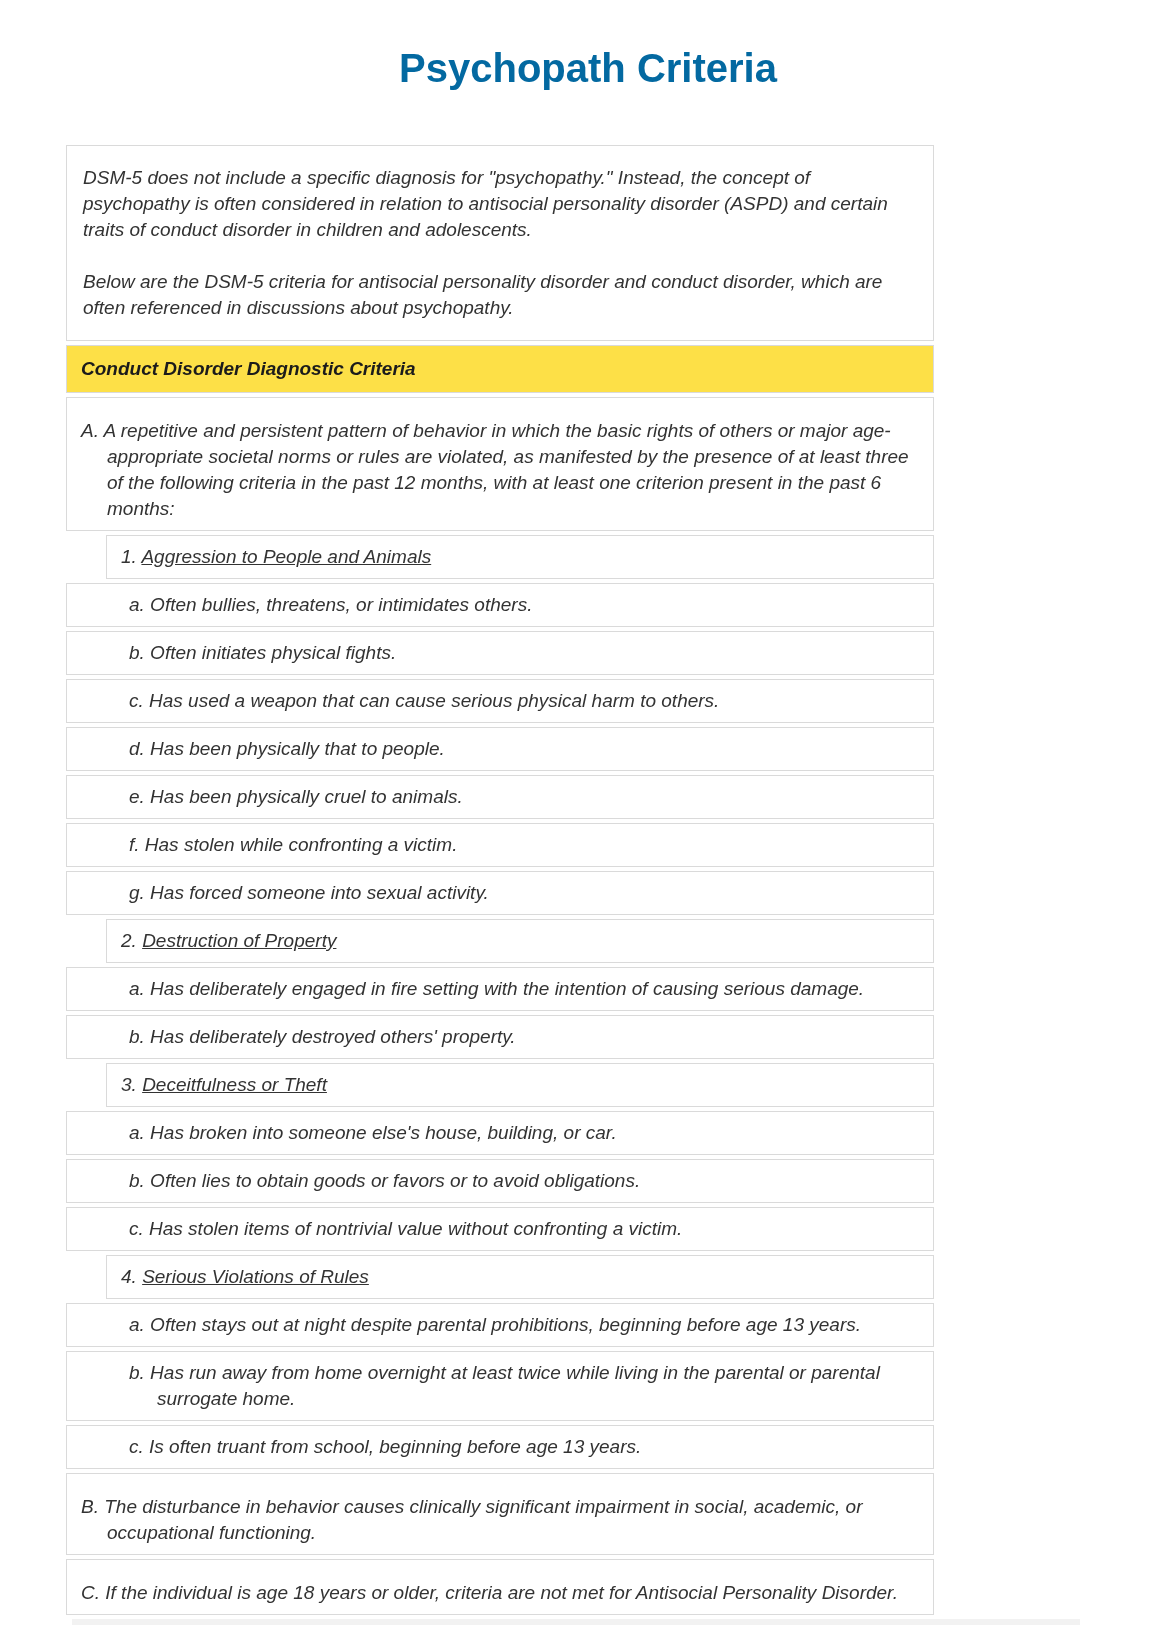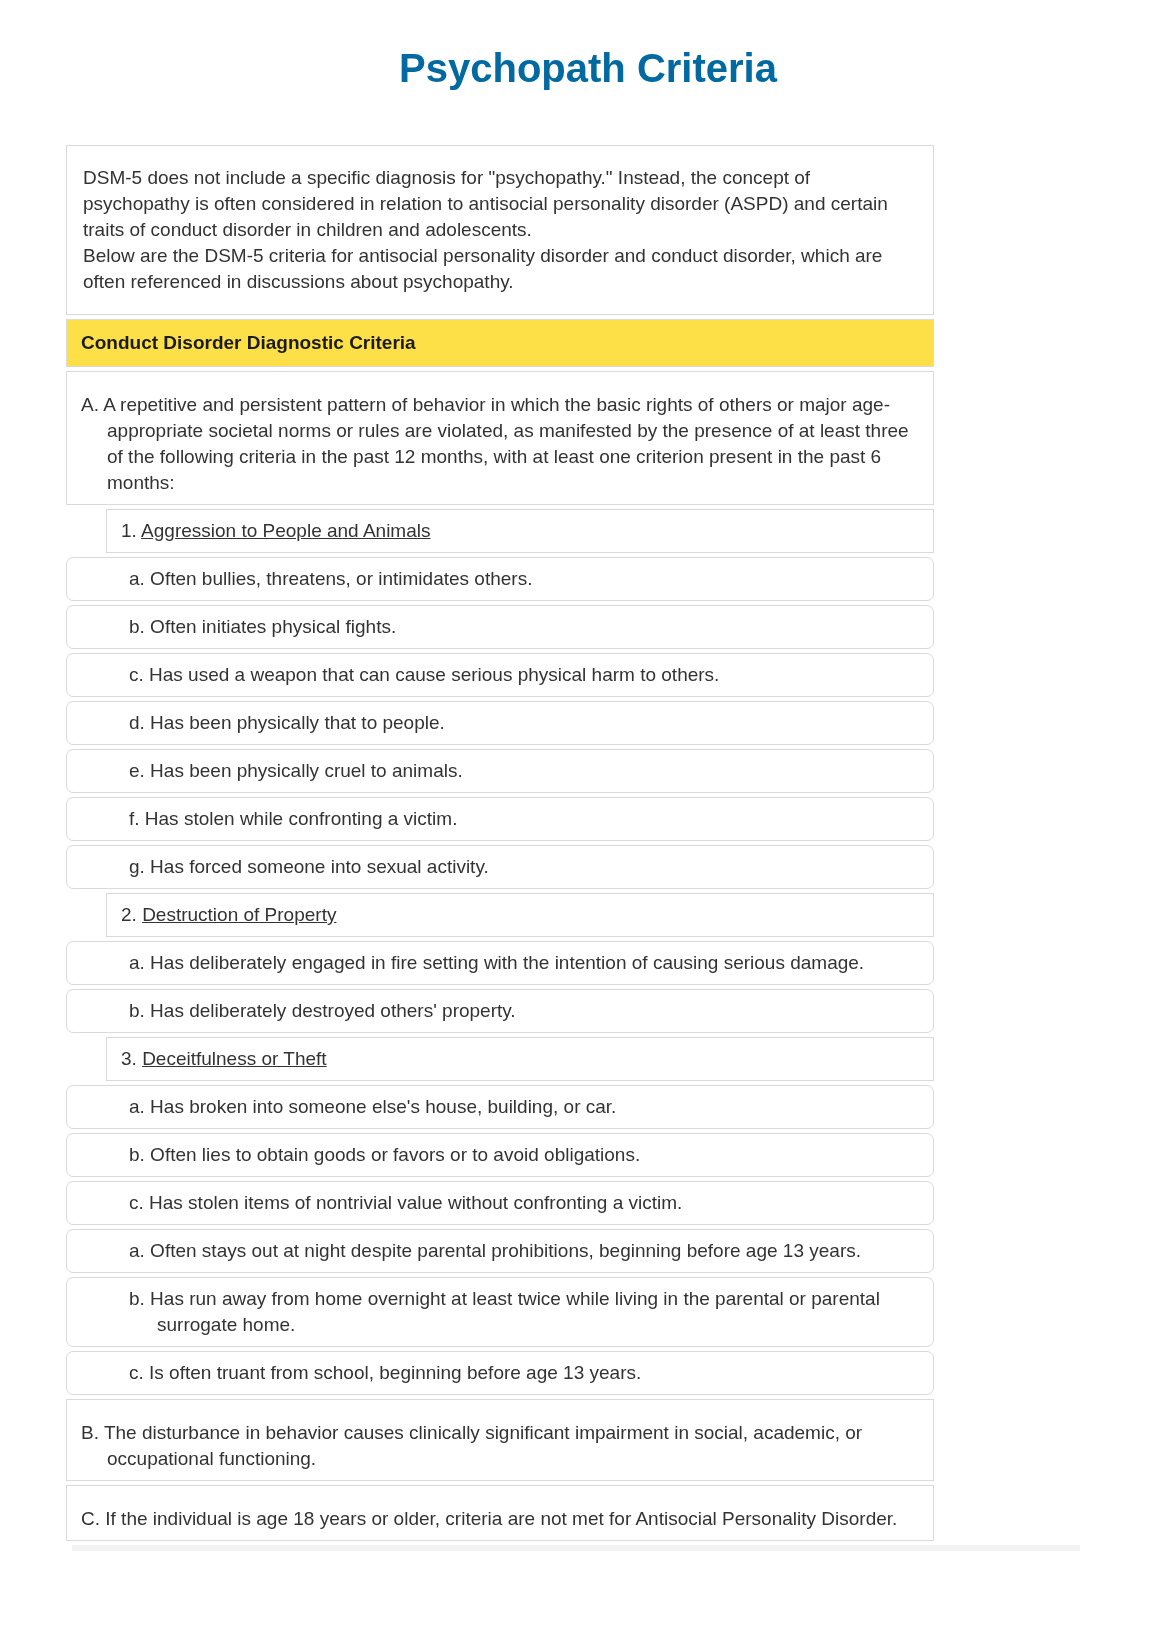--- a/index.html
+++ b/index.html
@@ -13,48 +13,48 @@
     margin-top:46px;
     text-align:center;
     font-size:40px;
     font-weight:700;
     color:#0369a1;
     letter-spacing:0;
   }
   .doc {
     margin:54px 0 0 66px;
     width:868px;
+    font-style:italic;
   }
   .row {
     background:#ffffff;
     border:1px solid #dadada;
     margin-bottom:4px;
     padding:8px 14px;
     font-size:19px;
     line-height:26px;
     color:#333333;
   }
   .row.intro { padding:19px 16px; }
-  .row.intro .para + .para { }
+  .row.intro .para + .para { margin-top:26px; }
   .row.section-header {
     background:#fde047;
     font-weight:700;
     color:#1b1b1b;
     padding:10px 14px;
   }
   .row.alpha {
     padding:20px 14px 8px 40px;
     text-indent:-26px;
   }
   .row.group { padding:8px 14px;margin-left:40px; }
   .row.group .group-title { text-decoration:underline; }
   .row.item {
     padding:8px 3px 8px 90px;
     text-indent:-28px;
-    border-radius:7px;
   }
   .partial-next-row {
     height:6px;
     background:#f2f2f2;
     margin-top:4px;
     margin-left:6px;
     width:1008px;
   }
 </style>
 </head>
@@ -80,20 +80,21 @@
       <div class="row item">e. Has been physically cruel to animals.</div>
       <div class="row item">f. Has stolen while confronting a victim.</div>
       <div class="row item">g. Has forced someone into sexual activity.</div>
       <div class="row group"><span>2. </span><span class="group-title">Destruction of Property</span></div>
       <div class="row item">a. Has deliberately engaged in fire setting with the intention of causing serious damage.</div>
       <div class="row item">b. Has deliberately destroyed others' property.</div>
       <div class="row group"><span>3. </span><span class="group-title">Deceitfulness or Theft</span></div>
       <div class="row item">a. Has broken into someone else's house, building, or car.</div>
       <div class="row item">b. Often lies to obtain goods or favors or to avoid obligations.</div>
       <div class="row item">c. Has stolen items of nontrivial value without confronting a victim.</div>
+      <div class="row group"><span>4. </span><span class="group-title">Serious Violations of Rules</span></div>
       <div class="row item">a. Often stays out at night despite parental prohibitions, beginning before age 13 years.</div>
       <div class="row item">b. Has run away from home overnight at least twice while living in the parental or parental surrogate home.</div>
       <div class="row item">c. Is often truant from school, beginning before age 13 years.</div>
       <div class="row alpha">B. The disturbance in behavior causes clinically significant impairment in social, academic, or occupational functioning.</div>
       <div class="row alpha">C. If the individual is age 18 years or older, criteria are not met for Antisocial Personality Disorder.</div>
     </div>
   <div class="partial-next-row"></div>
 </div>
 
 </body></html>

